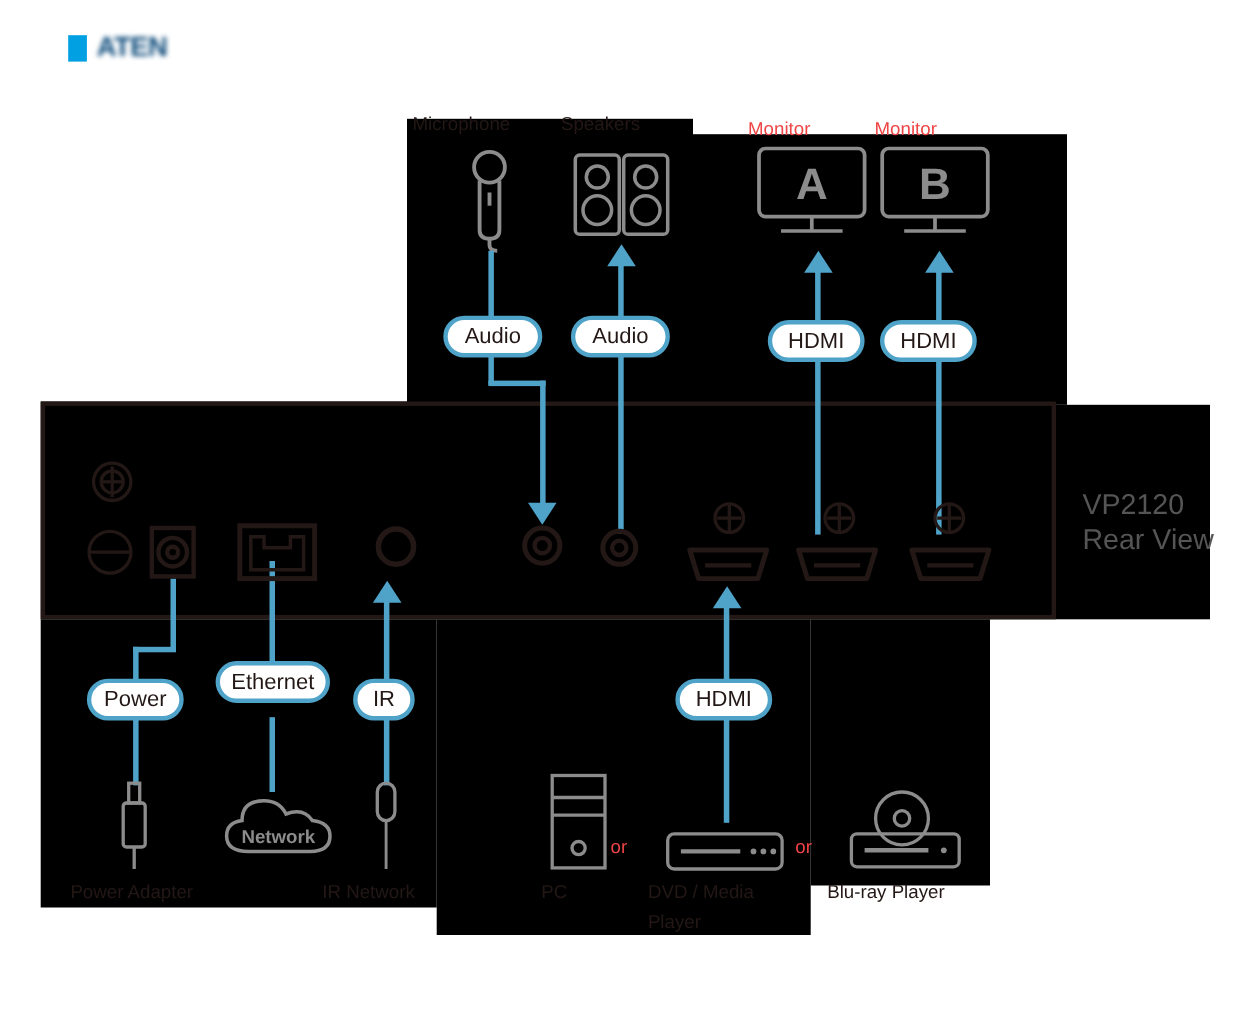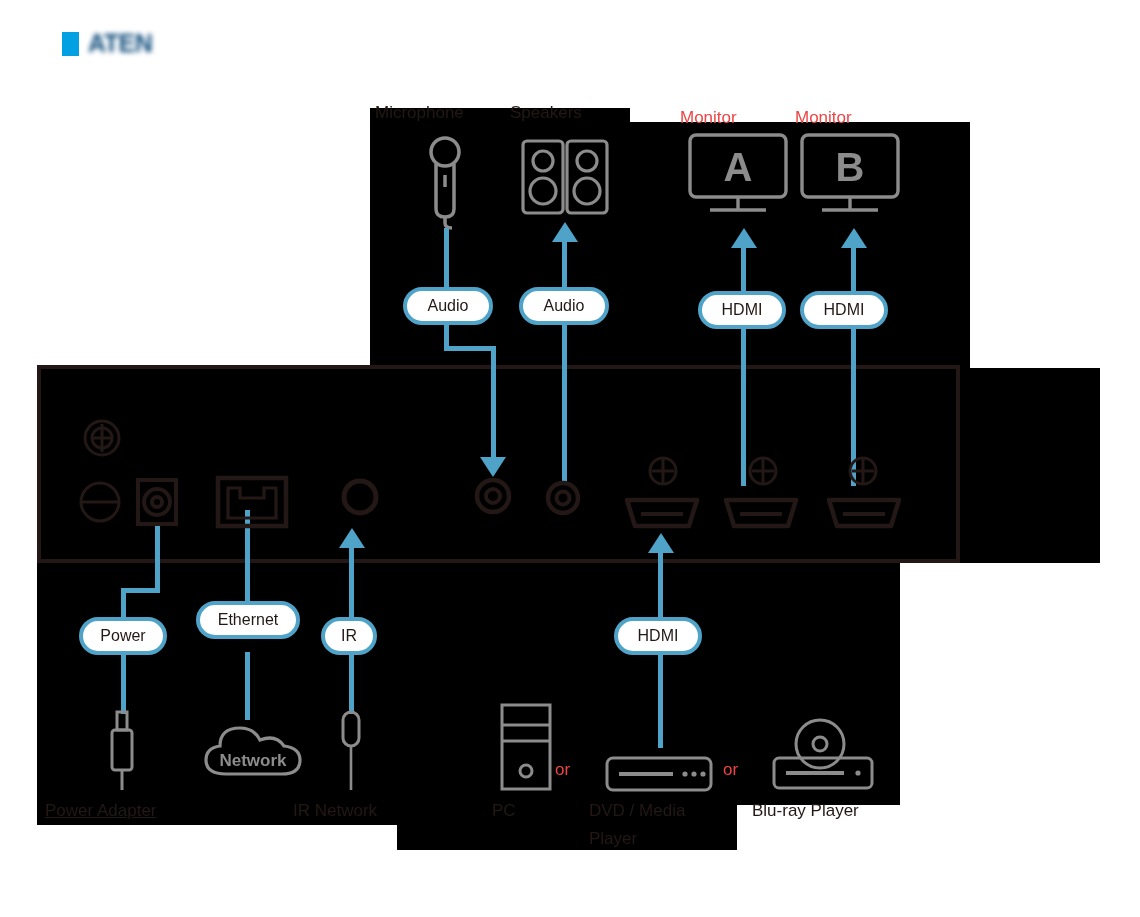--- a/index.html
+++ b/index.html
@@ -20,21 +20,21 @@
          background:#000;border:4px solid #231815;box-sizing:border-box;}
 
   
   .abs{position:absolute;}
   .lbl{position:absolute;color:#231815;font-size:17px;white-space:nowrap;text-align:left;}
   .lbl.gray{color:#ef4444;}
 
   
   .pill{position:absolute;height:38px;background:#fff;border:4px solid #4fa3c8;
         border-radius:19px;display:flex;align-items:center;justify-content:center;
-        font-size:16px;color:#231815;box-sizing:border-box;z-index:6;}
+        font-size:20px;color:#231815;box-sizing:border-box;z-index:6;}
 
   
   .wire{position:absolute;background:#4fa3c8;z-index:3;}
   .wv{width:5px;}
   .wh{height:5px;}
   .arrow{position:absolute;width:0;height:0;z-index:4;}
   .arrow.up{border-left:13px solid transparent;border-right:13px solid transparent;
             border-bottom:20px solid #4fa3c8;}
   .arrow.down{border-left:13px solid transparent;border-right:13px solid transparent;
               border-top:20px solid #4fa3c8;}
@@ -176,32 +176,36 @@
   <svg class="abs" style="left:825px;top:496px;z-index:5;" width="78" height="36" viewBox="0 0 78 36">
     <path d="M4 4 L74 4 L66 30 L12 30 Z" fill="none" stroke="#231815" stroke-width="4.5" stroke-linejoin="round"></path>
     <line x1="18" y1="18" x2="60" y2="18" stroke="#231815" stroke-width="4"></line>
   </svg>
   <svg class="abs" style="left:848px;top:456px;z-index:5;" width="30" height="30" viewBox="0 0 30 30">
     <circle cx="15" cy="15" r="13" fill="none" stroke="#231815" stroke-width="3"></circle>
     <line x1="15" y1="3" x2="15" y2="27" stroke="#231815" stroke-width="3"></line>
     <line x1="4" y1="15" x2="26" y2="15" stroke="#231815" stroke-width="3"></line>
   </svg>
 
+  <div class="vplabel" style="left:984px;top:443px;">
+    <div>VP2120</div>
+    <div>Rear View</div>
+  </div>
 
   <div class="wire wv" style="left:155px;top:526px;height:66px;"></div>
   <div class="wire wh" style="left:121px;top:588px;width:39px;"></div>
   <div class="wire wv" style="left:121px;top:588px;height:35px;"></div>
   <div class="pill" style="left:79px;top:617px;width:88px;">Power</div>
   <div class="wire wv" style="left:121px;top:652px;height:62px;"></div>
   <svg class="abs" style="left:108px;top:712px;z-index:5;" width="28" height="80" viewBox="0 0 28 80">
     <rect x="9" y="0" width="10" height="18" fill="none" stroke="#8c8c8c" stroke-width="3"></rect>
     <rect x="4" y="18" width="20" height="40" rx="3" fill="none" stroke="#8c8c8c" stroke-width="3"></rect>
     <line x1="14" y1="58" x2="14" y2="78" stroke="#8c8c8c" stroke-width="3"></line>
   </svg>
-  <div class="lbl" style="left:45px;top:801px;width:160px;text-decoration:underline;">Power Adapter</div>
+  <div class="lbl" style="left:64px;top:801px;width:160px;">Power Adapter</div>
 
   <div class="wire wv" style="left:245px;top:510px;height:113px;"></div>
   <div class="pill" style="left:196px;top:601px;width:104px;">Ethernet</div>
   <div class="wire wv" style="left:245px;top:652px;height:68px;"></div>
   <svg class="abs" style="left:198px;top:718px;z-index:5;" width="110" height="62" viewBox="0 0 110 62">
     <path d="M28 56 Q8 56 8 42 Q8 30 22 28 Q22 10 42 10 Q56 10 62 22 Q78 16 86 28 Q102 30 102 42 Q102 56 84 56 Z" fill="none" stroke="#8c8c8c" stroke-width="3.2"></path>
     <text x="55" y="48" font-family="Liberation Sans, sans-serif" font-size="17" font-weight="bold" fill="#8c8c8c" text-anchor="middle">Network</text>
   </svg>
 
   <div class="arrow up" style="left:339px;top:528px;"></div>

